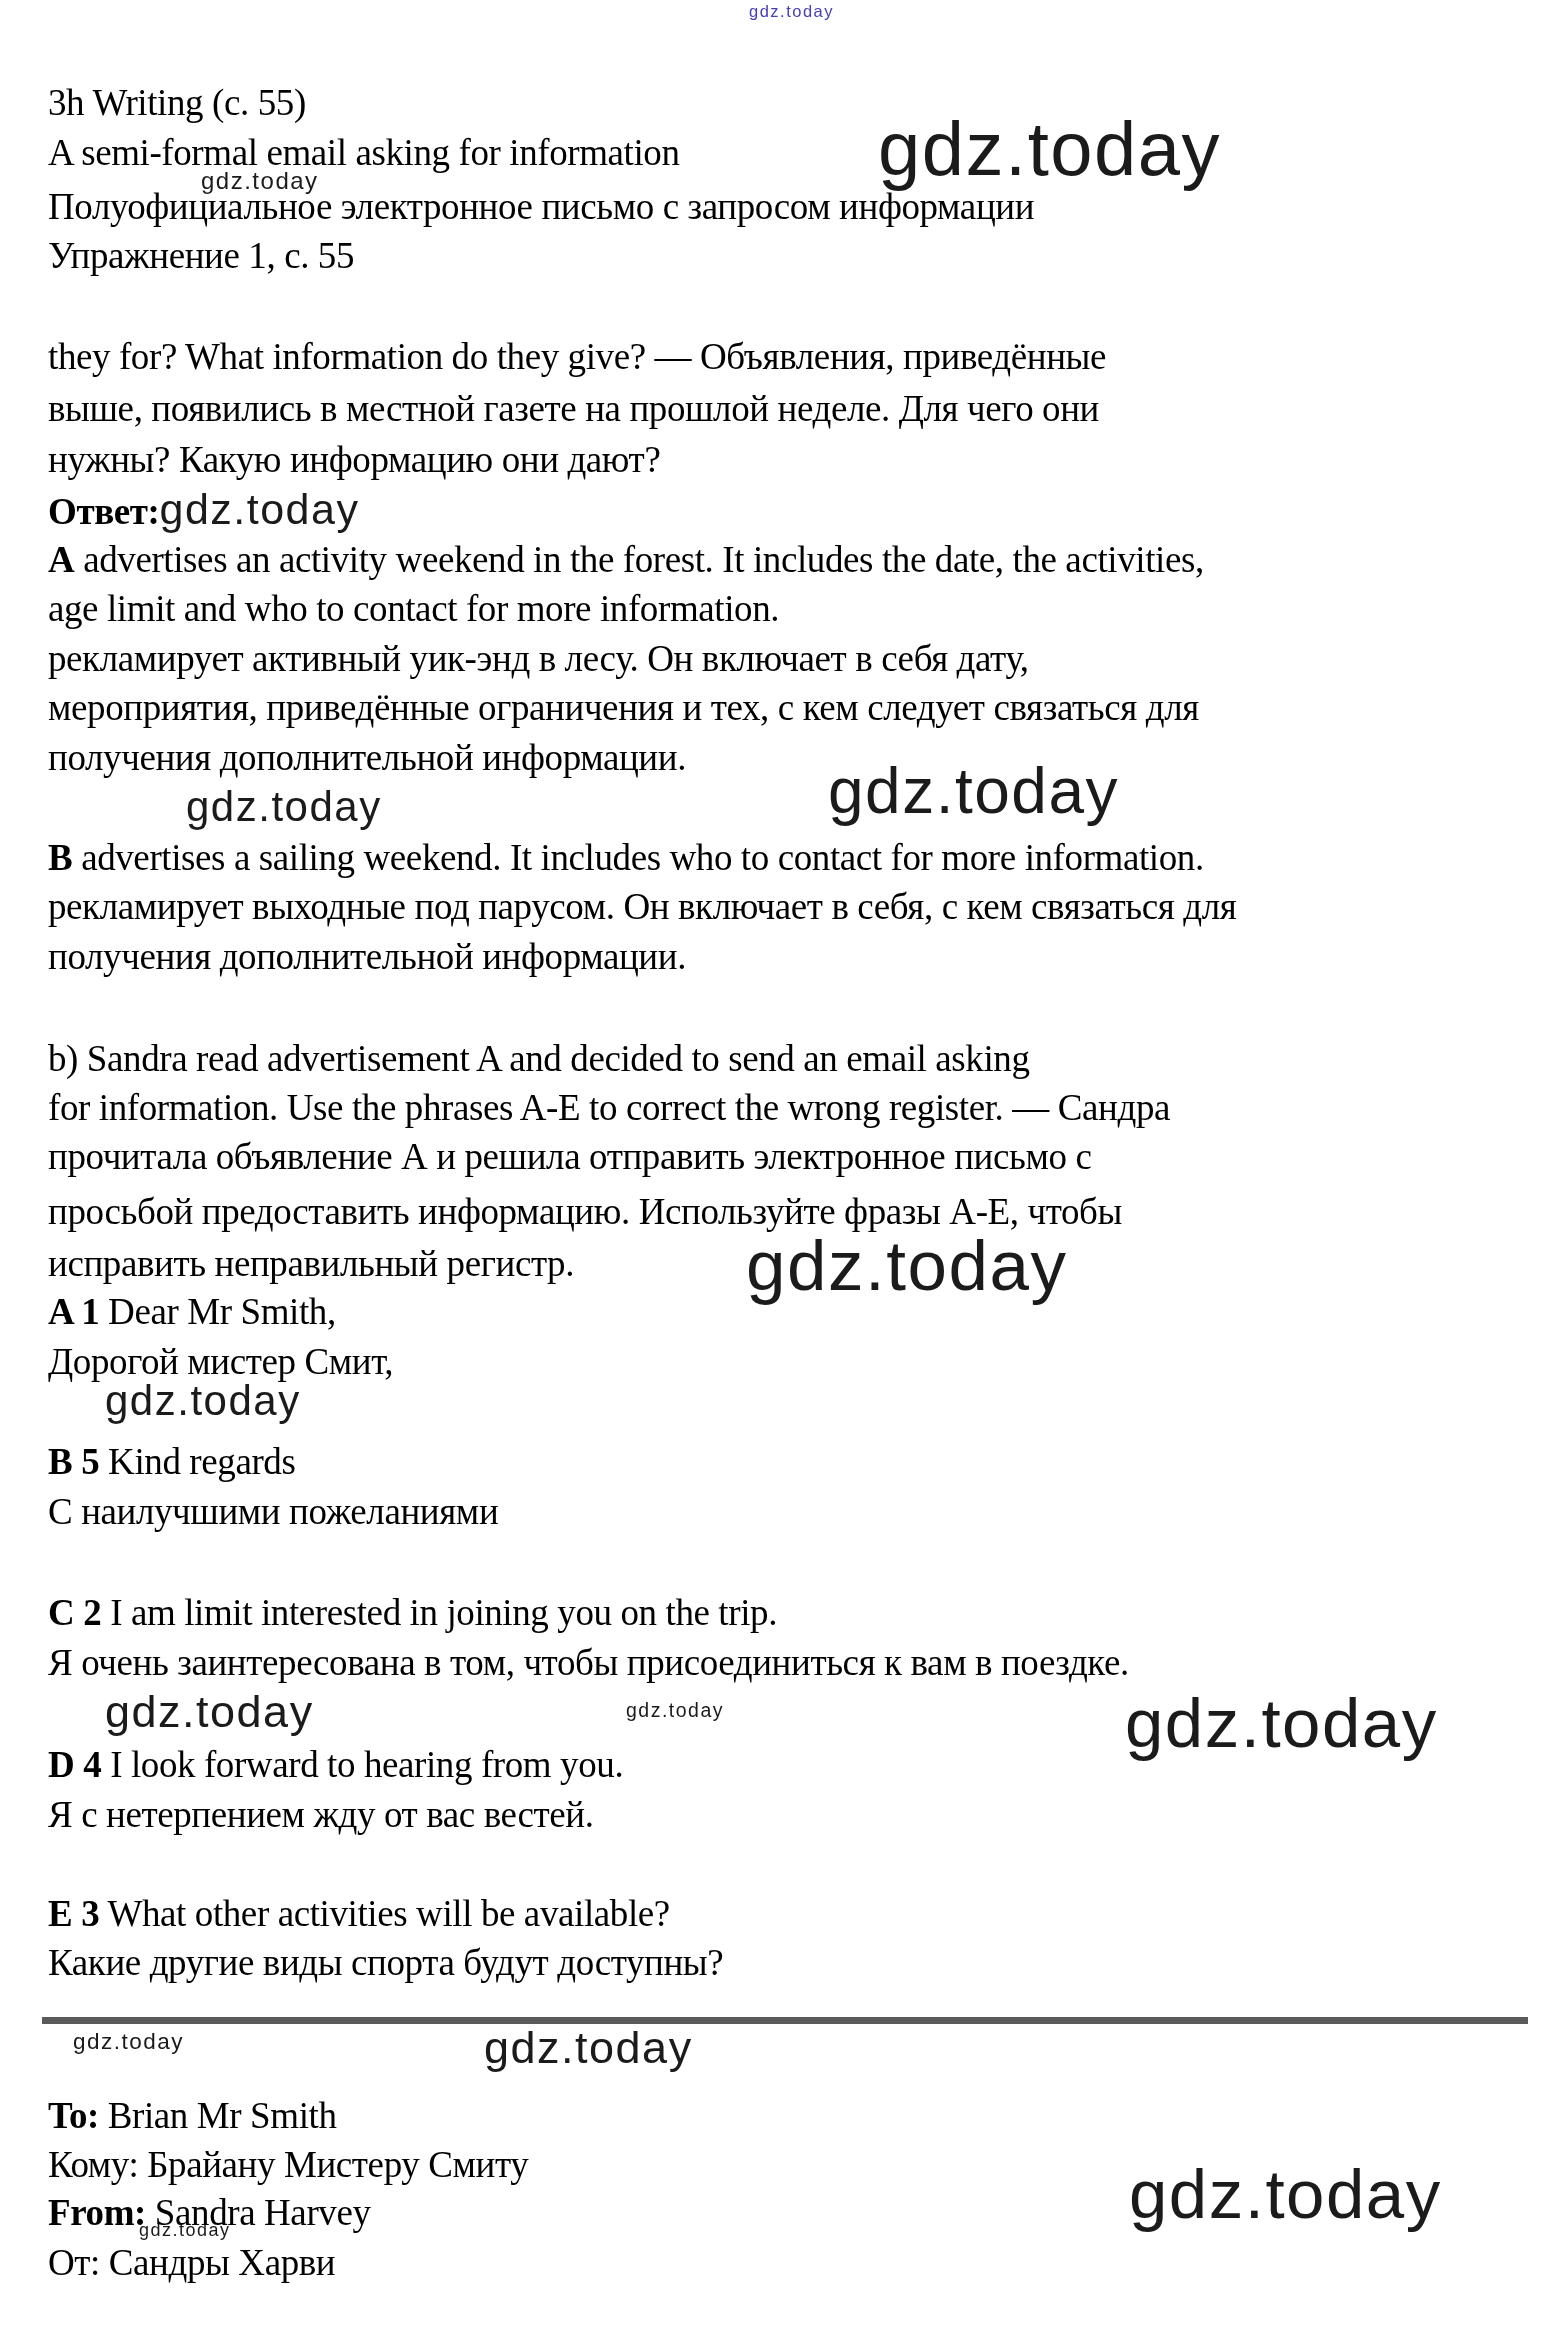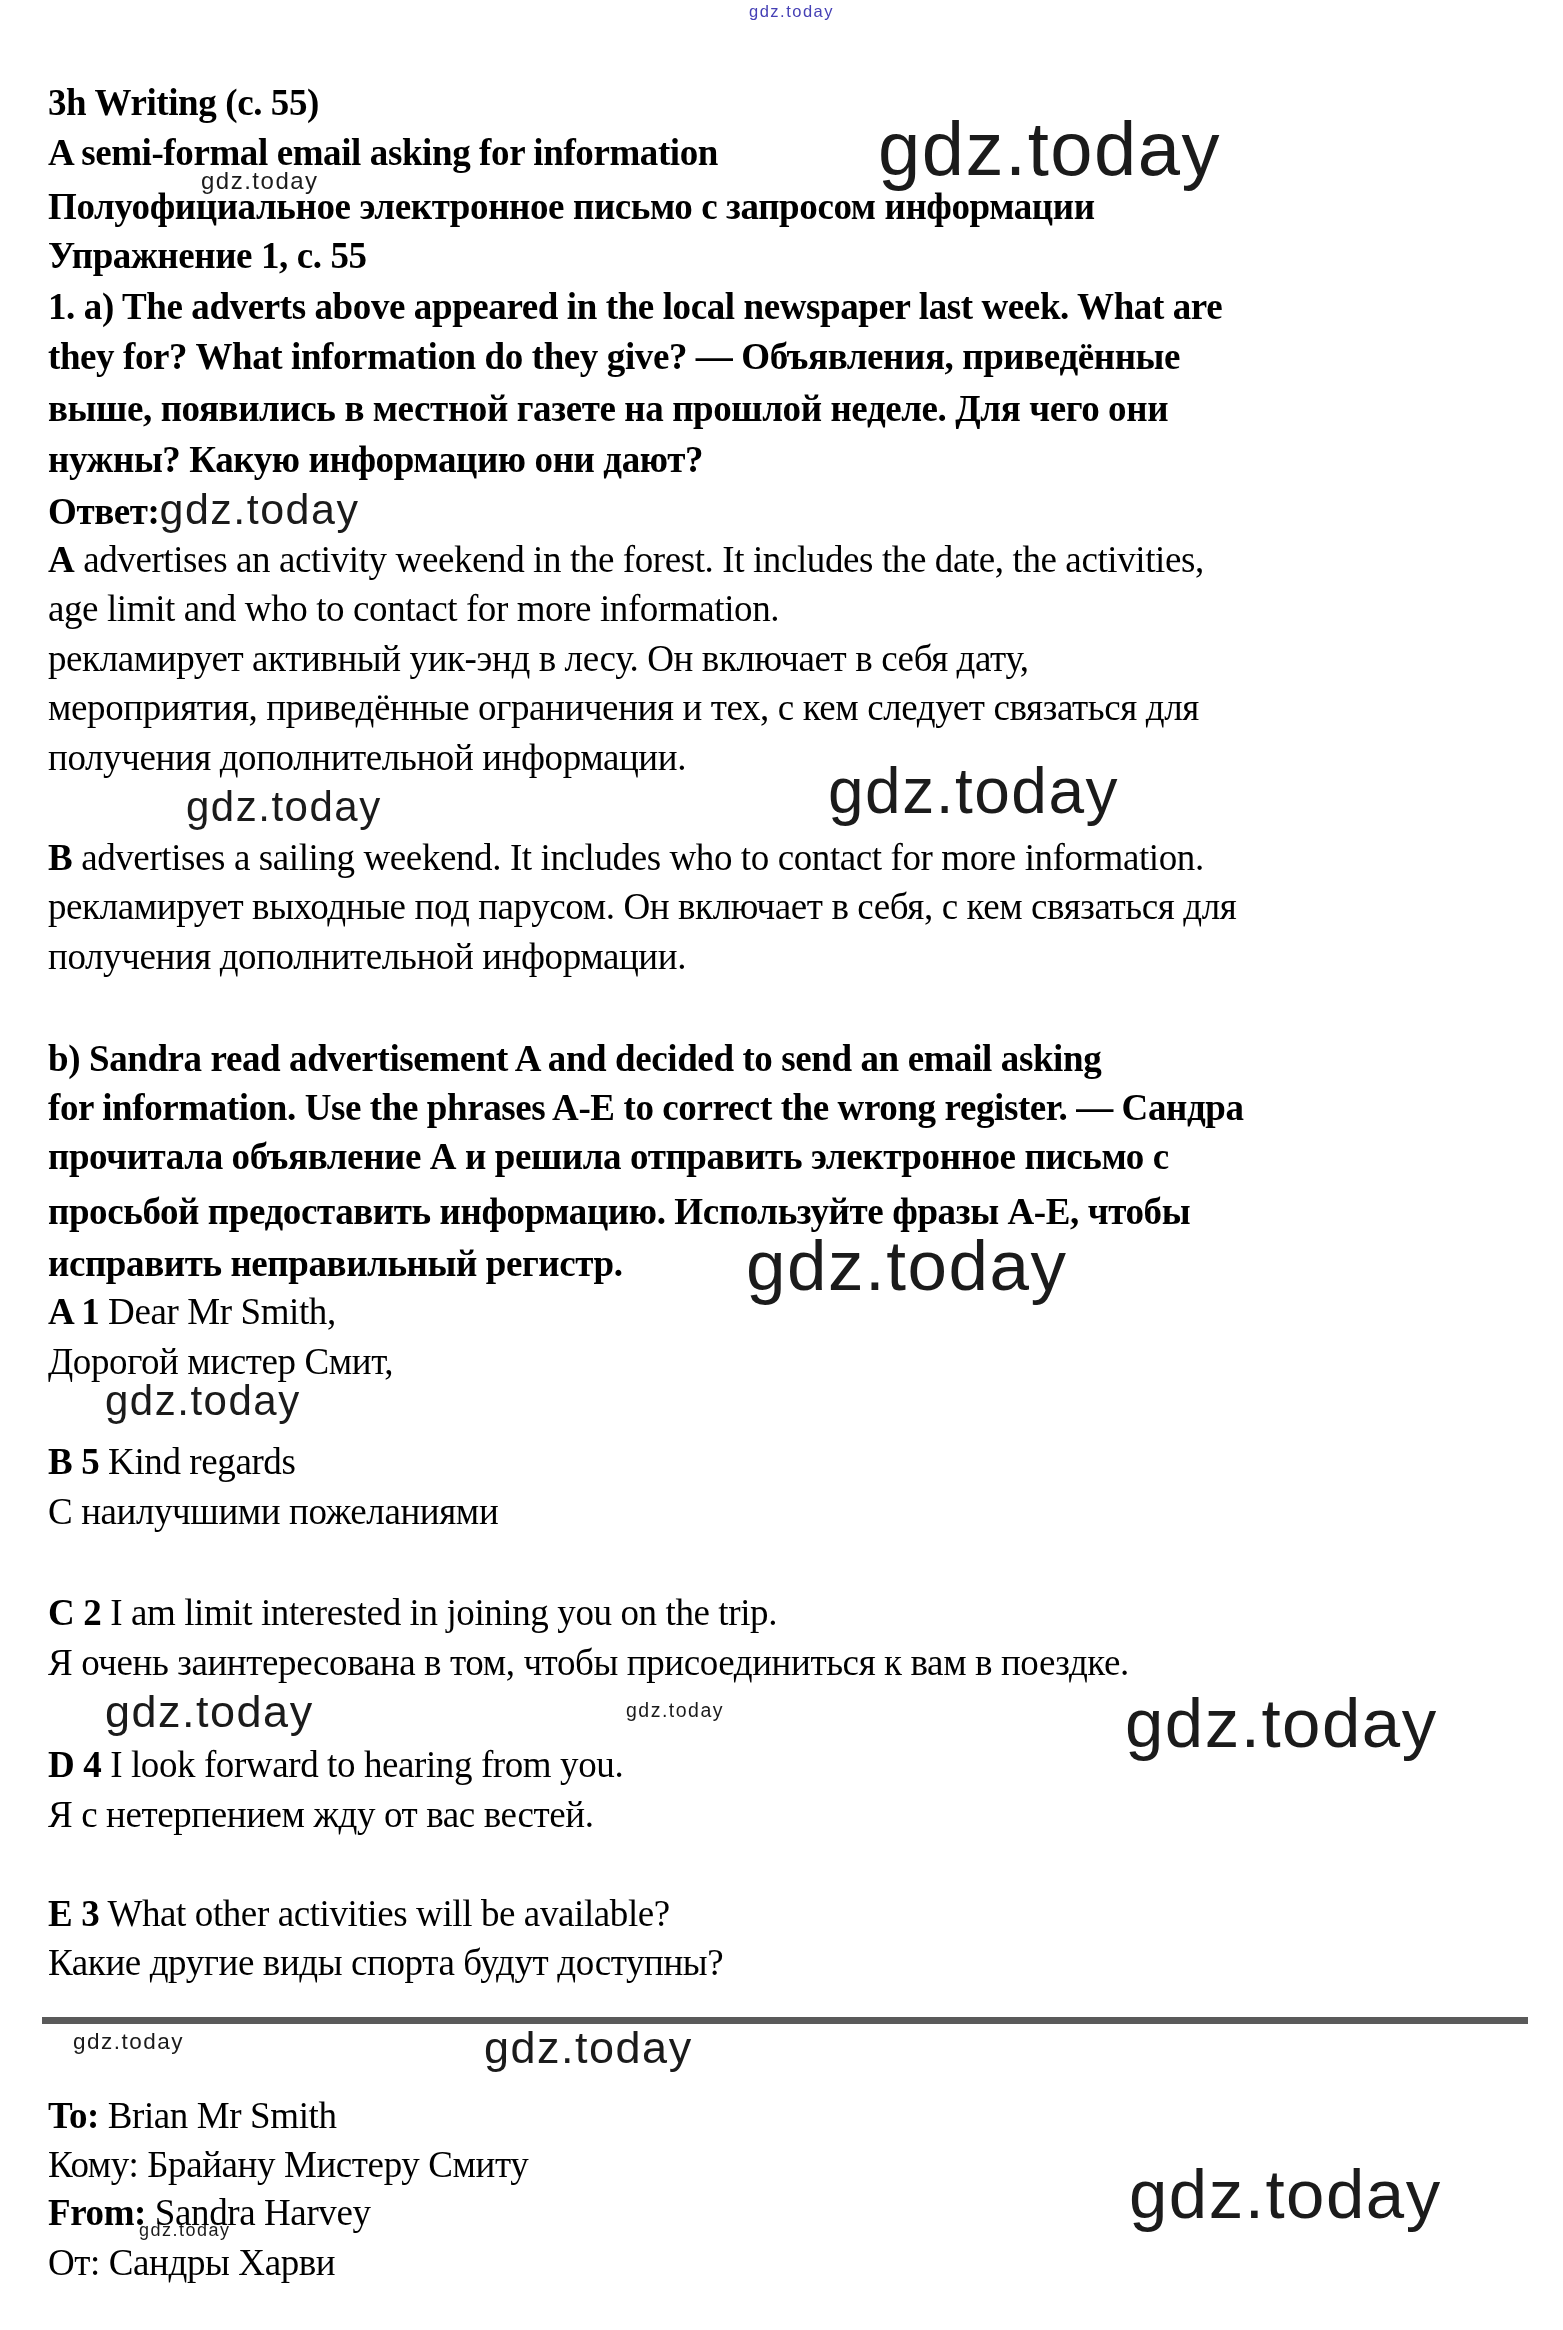--- a/index.html
+++ b/index.html
@@ -14,21 +14,21 @@
   .page { position: absolute; inset: 0; }
   .ln {
     position: absolute;
     left: 48px;
     font-size: 37px;
     line-height: 45px;
     white-space: nowrap;
     color: #000000;
     letter-spacing: -0.4px;
   }
-  .ln.b { font-weight: bold; }
+  .ln.b { font-weight: normal; }
   .ln b { font-weight: bold; }
   .wm {
     position: absolute;
     font-family: "Liberation Sans", sans-serif;
     font-weight: 300;
     color: #1b1b1b;
     letter-spacing: 1.5px;
     white-space: nowrap;
     line-height: 1;
   }
@@ -66,21 +66,20 @@
   <div class="wm" style="left:1125px; top:1689px; font-size:69px;">gdz.today</div>
   <div class="wm" style="left:73px; top:2031px; font-size:22.5px;">gdz.today</div>
   <div class="wm" style="left:484px; top:2025px; font-size:45px;">gdz.today</div>
   <div class="wm" style="left:1129px; top:2160px; font-size:69px;">gdz.today</div>
   <div class="wm" style="left:139px; top:2221px; font-size:18px;">gdz.today</div>
 
   <div class="ln b" style="top:80px">3h Writing (с. 55)</div>
   <div class="ln b" style="top:130px">A semi-formal email asking for information</div>
   <div class="ln b" style="top:184px">Полуофициальное электронное письмо с запросом информации</div>
   <div class="ln b" style="top:233px">Упражнение 1, с. 55</div>
-  <div class="ln b" style="top:284px">1. a) The adverts above appeared in the local newspaper last week. What are</div>
   <div class="ln b" style="top:334px">they for? What information do they give? — Объявления, приведённые</div>
   <div class="ln b" style="top:386px">выше, появились в местной газете на прошлой неделе. Для чего они</div>
   <div class="ln b" style="top:437px">нужны? Какую информацию они дают?</div>
   <div class="ln" style="top:487px"><b>Ответ:</b><span class="wm-inline">gdz.today</span></div>
   <div class="ln" style="top:537px"><b>A</b><span> advertises an activity weekend in the forest. It includes the date, the activities,</span></div>
   <div class="ln" style="top:586px">age limit and who to contact for more information.</div>
   <div class="ln" style="top:636px">рекламирует активный уик-энд в лесу. Он включает в себя дату,</div>
   <div class="ln" style="top:685px">мероприятия, приведённые ограничения и тех, с кем следует связаться для</div>
   <div class="ln" style="top:735px">получения дополнительной информации.</div>
   <div class="ln" style="top:835px"><b>B</b><span> advertises a sailing weekend. It includes who to contact for more information.</span></div>

